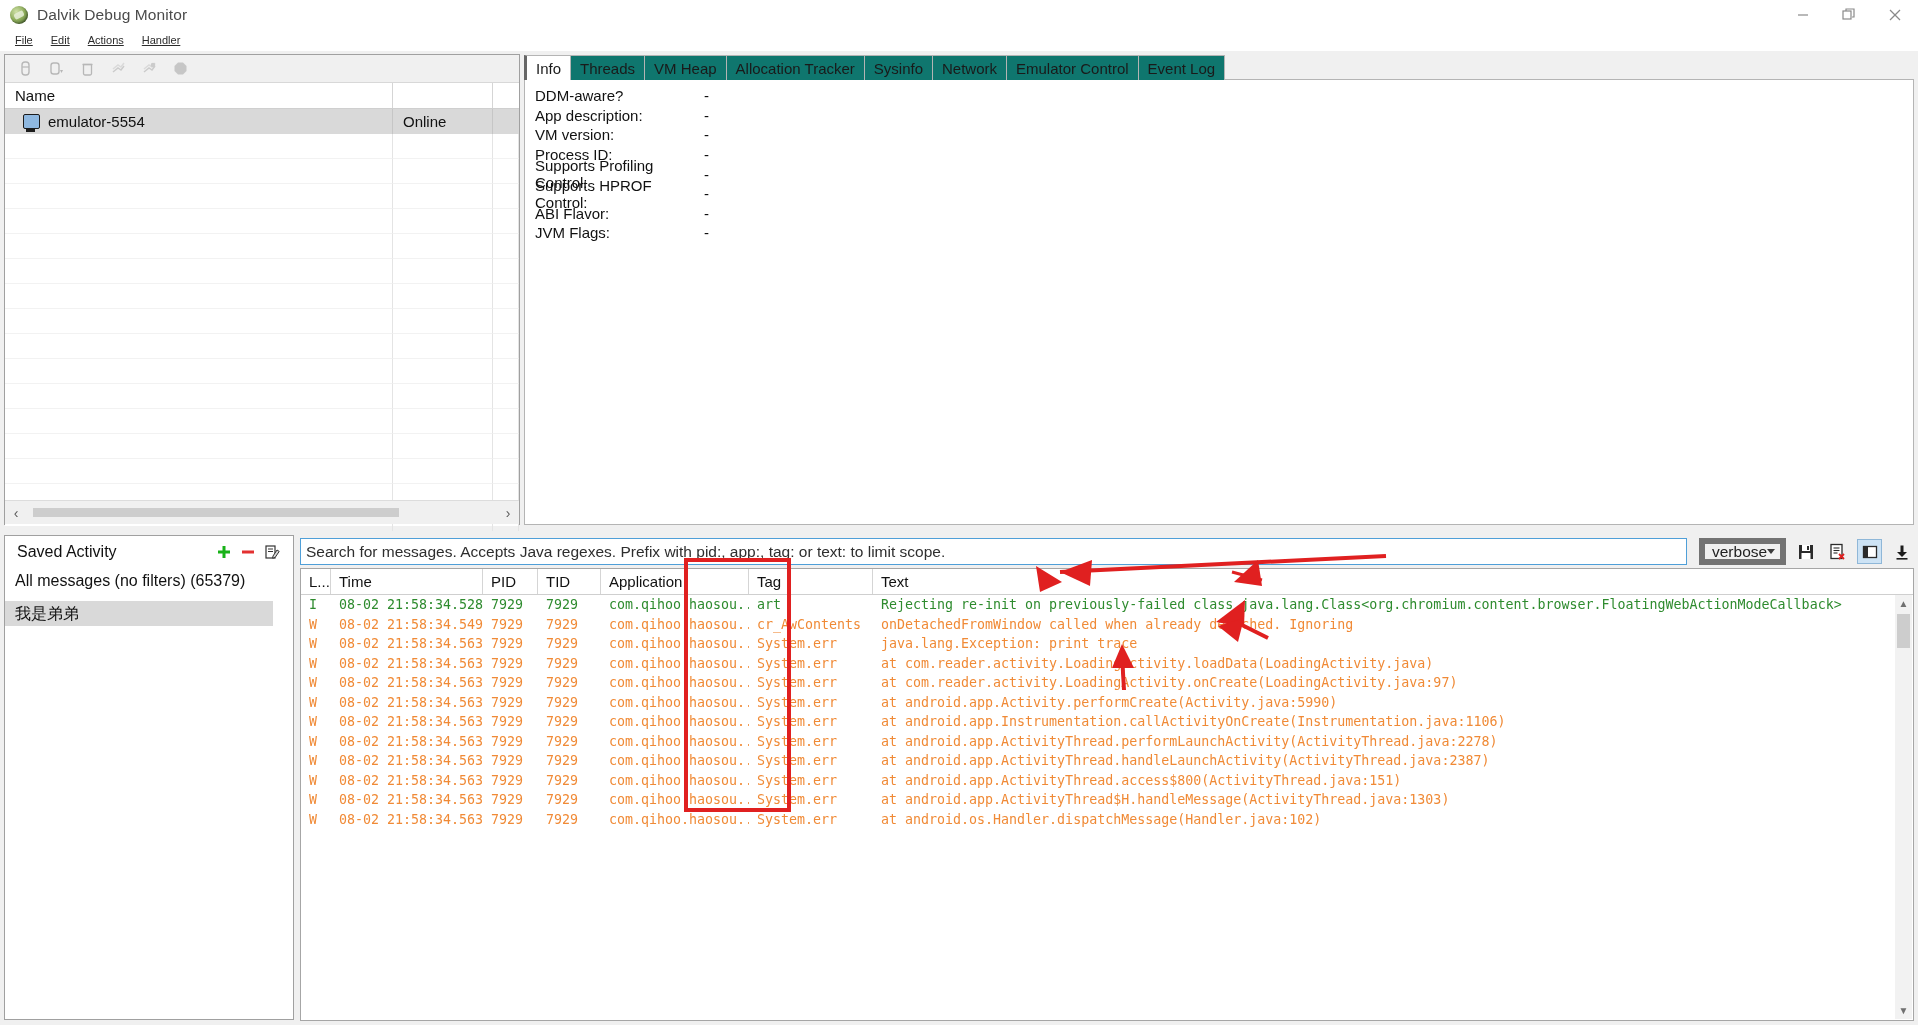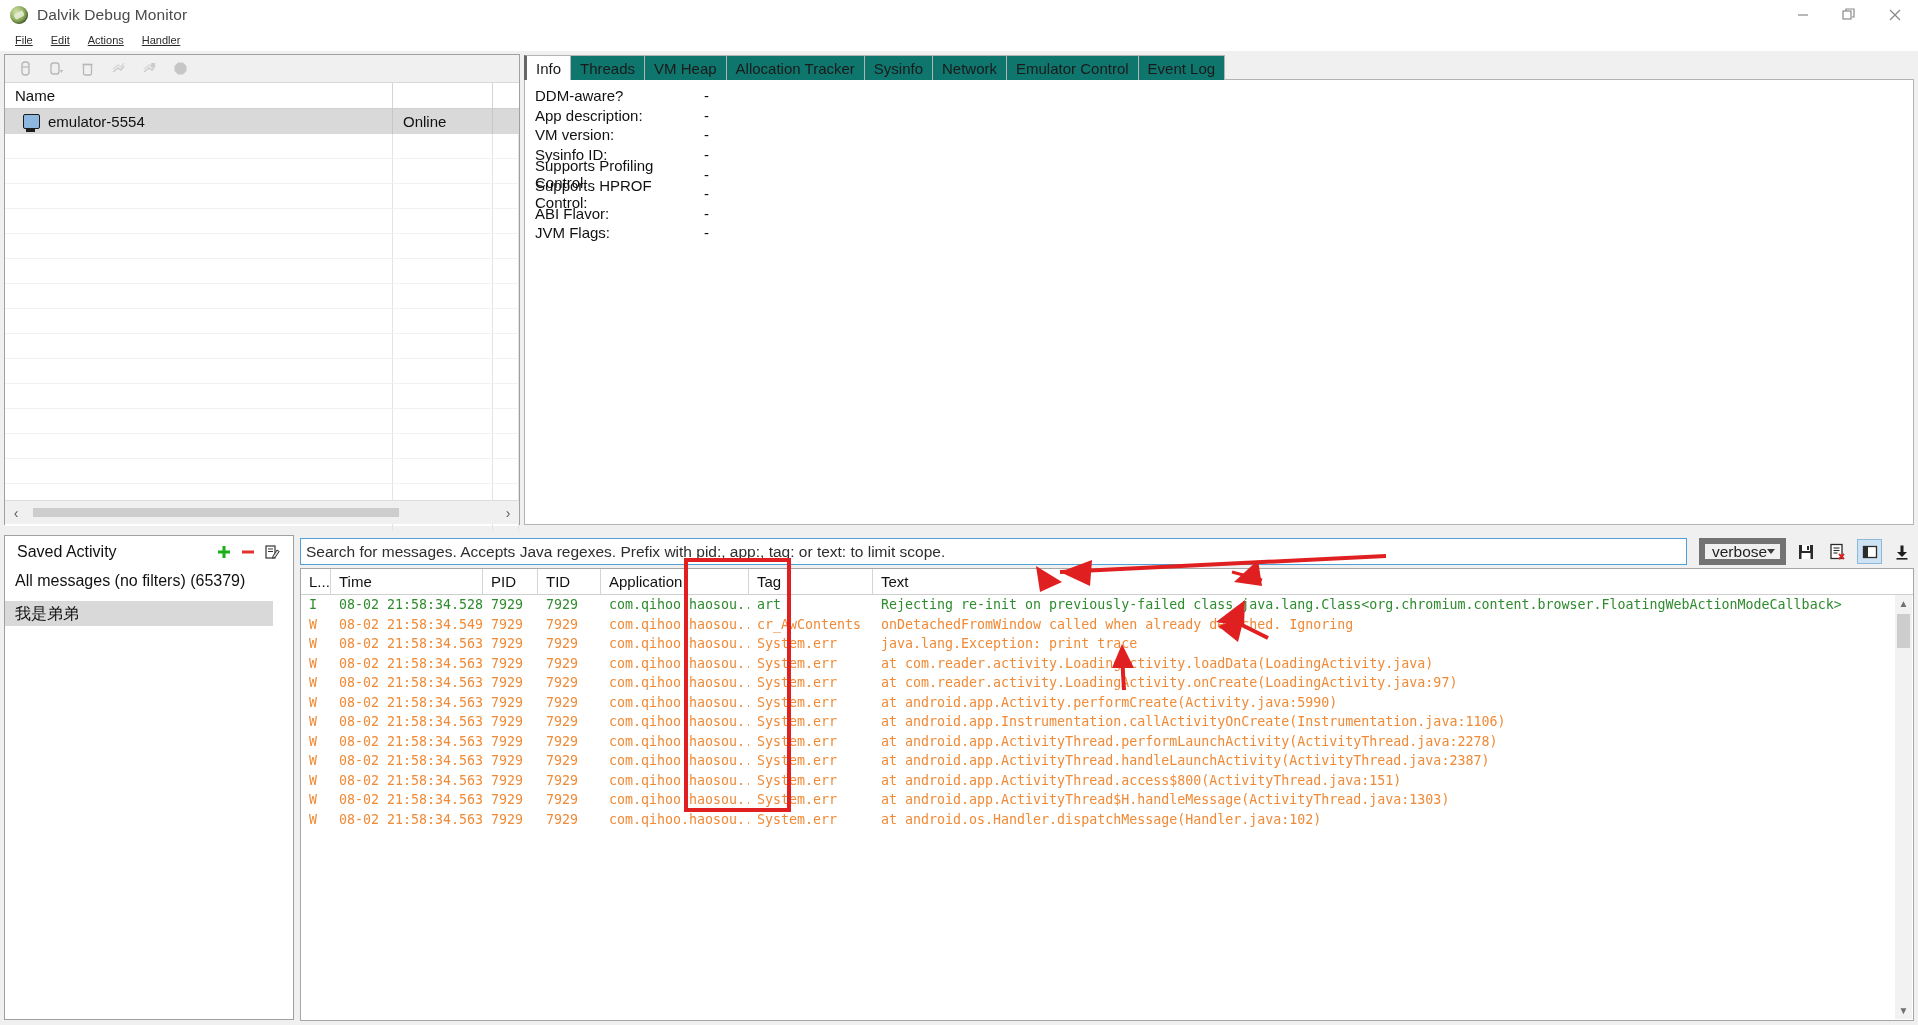--- a/index.html
+++ b/index.html
@@ -323,21 +323,21 @@
             </div>
             <div class="inforow">
               <div class="infolabel">App description:</div>
               <div class="infoval">-</div>
             </div>
             <div class="inforow">
               <div class="infolabel">VM version:</div>
               <div class="infoval">-</div>
             </div>
             <div class="inforow">
-              <div class="infolabel">Sysinfo ID:</div>
+              <div class="infolabel">Process ID:</div>
               <div class="infoval">-</div>
             </div>
             <div class="inforow">
               <div class="infolabel">Supports Profiling Control:</div>
               <div class="infoval">-</div>
             </div>
             <div class="inforow">
               <div class="infolabel">Supports HPROF Control:</div>
               <div class="infoval">-</div>
             </div>

